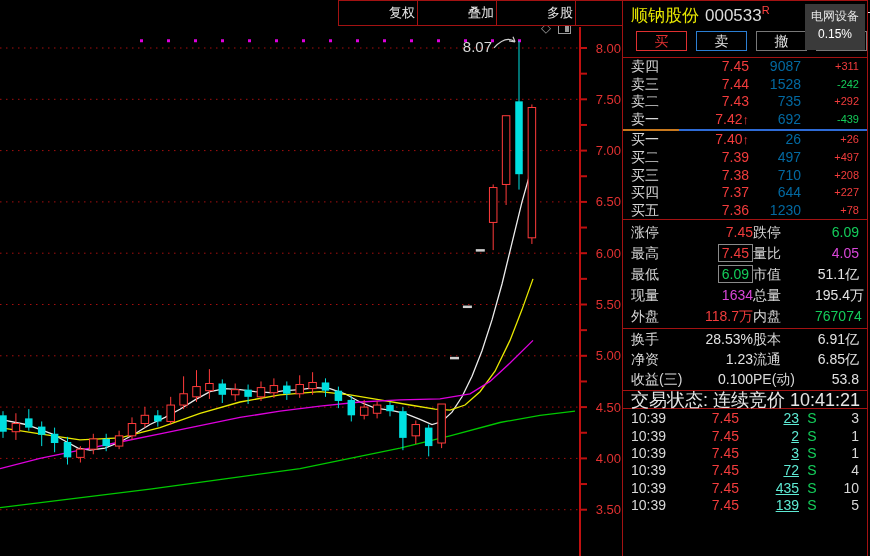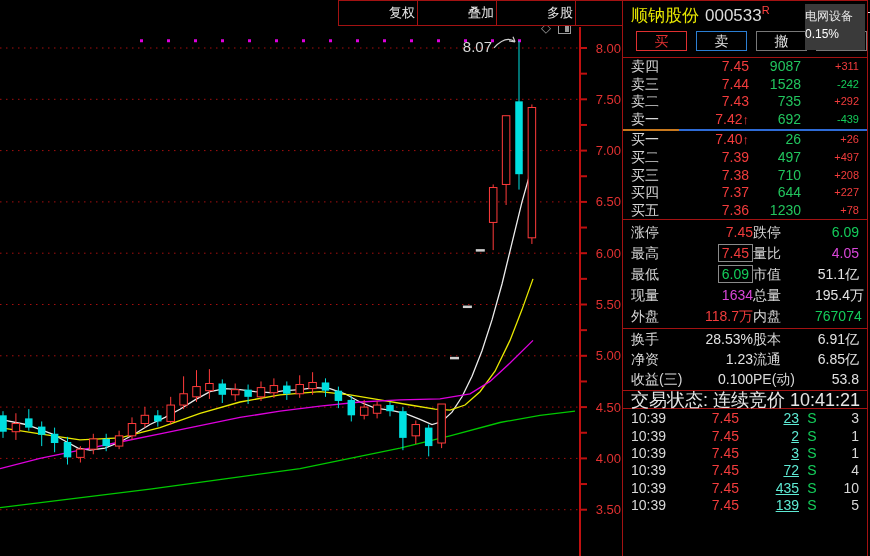--- a/index.html
+++ b/index.html
@@ -21,35 +21,35 @@
   .panel{position:absolute;left:622px;top:0;width:246px;height:556px;background:#000;
     border-left:1px solid #a31212;border-right:1px solid #a31212;border-top:1px solid #a31212;}
   .p-header{padding:3px 0 0 8px;height:25px;white-space:nowrap;}
   .stock-name{color:#e8e800;font-size:17px;}
   .stock-code{color:#dcdcdc;font-size:17px;margin-left:6px;}
   .flag{color:#ff4242;font-size:11px;vertical-align:top;}
   .quote-row{padding:2px 0 0 8px;height:28px;white-space:nowrap;}
   .price{color:#ff2f2f;font-size:20px;font-weight:bold;}
   .chg{color:#ff2f2f;font-size:15px;margin-left:10px;}
   .industry-box{position:absolute;right:2px;top:3px;width:60px;height:46px;background:#3a3a3a;
-    font-size:12px;color:#e6e6e6;padding-top:4px;cursor:pointer;}
+    text-align:center;font-size:12px;color:#e6e6e6;padding-top:4px;cursor:pointer;}
   .ind-chg{color:#ffffff;margin-top:2px;}
   .btn-row{display:flex;gap:9px;margin:5px 0 0 13px;height:20px;}
   .act-btn{width:52px;height:20px;background:#000;color:#e0e0e0;font-size:14px;line-height:16px;
     font-family:inherit;border:1px solid #787878;cursor:pointer;padding:0;}
   .act-btn.buy{border-color:#e03030;color:#e03030;}
   .act-btn.sell{border-color:#2b7fd4;}
   
   .obook{margin-top:6px;border-top:1px solid #a31212;border-bottom:1px solid #a31212;}
   .ob-row{display:grid;grid-template-columns:48px 70px 1fr 58px;padding:0 8px;height:17.6px;
     line-height:17.6px;font-size:14px;cursor:pointer;}
   .ob-label{color:#d6d6d6;}
   .ob-price{text-align:right;color:#f23c3c;}
   .ob-price .arr{color:#f23c3c;font-size:13px;}
-  .ob-vol{text-align:right;color:#22c55e;}
+  .ob-vol{text-align:right;color:#0369a1;}
   .ob-chg{text-align:right;font-size:11px;}
   .up{color:#f23c3c;}
   .down{color:#14cc5a;}
   .mag{color:#d846d8;}
   .wht{color:#e2e2e2;}
   .ob-sep{display:flex;height:3px;align-items:center;}
   .sep-l{display:inline-block;width:23%;height:2px;background:#c8791e;}
   .sep-r{display:inline-block;width:77%;height:2px;background:#2e6bd6;}
   
   .stats{border-bottom:1px solid #a31212;padding:2px 0;}

